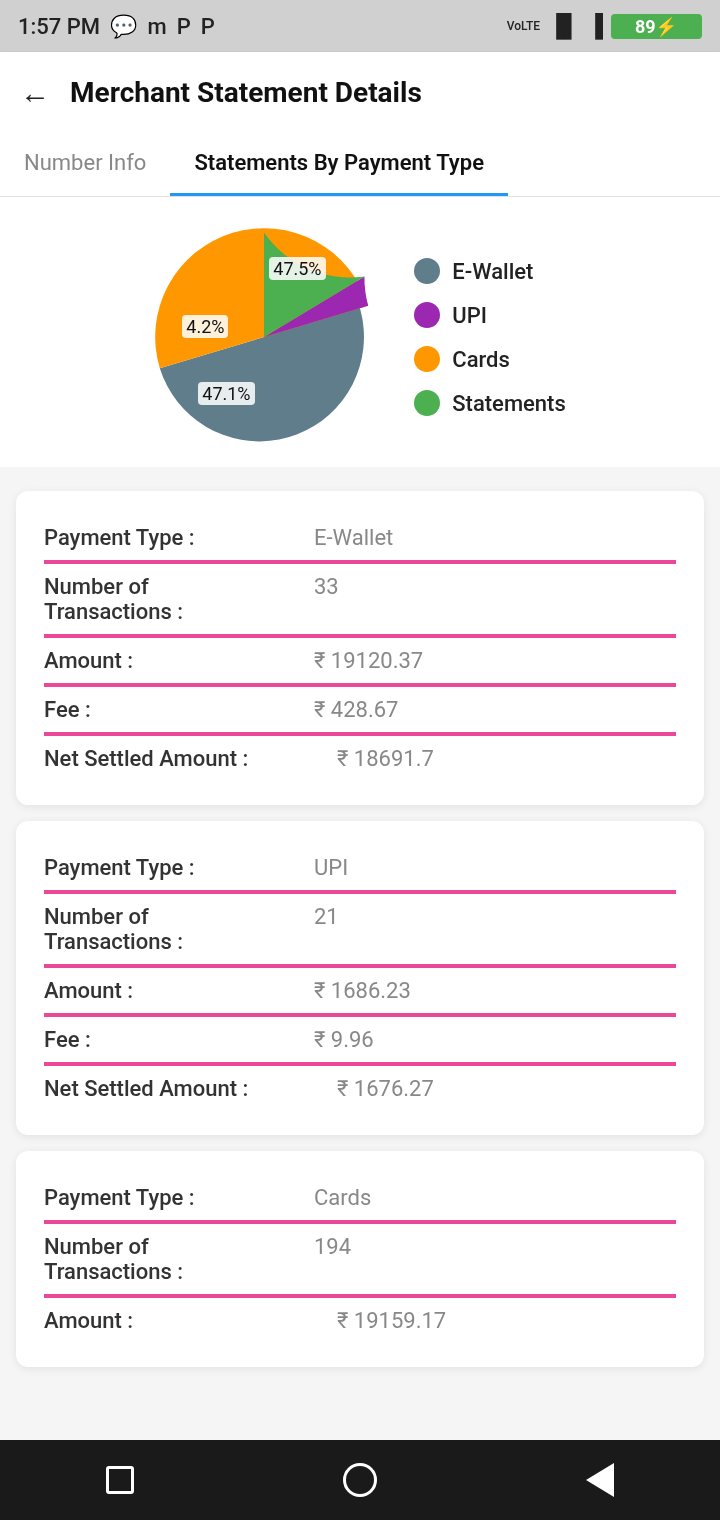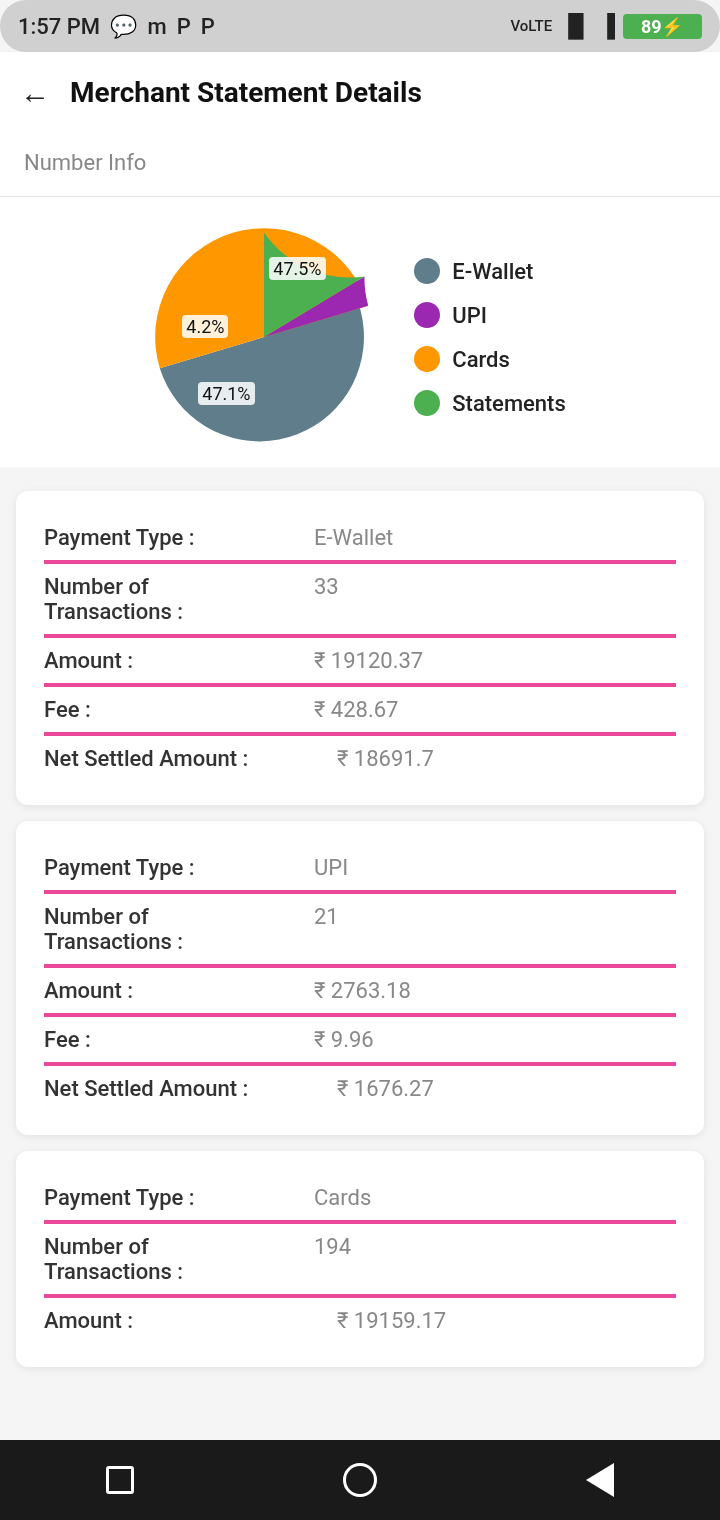--- a/index.html
+++ b/index.html
@@ -15,29 +15,28 @@
     
     .status-bar {
       background: #d0d0d0;
       height: 52px;
       display: flex;
       align-items: center;
       justify-content: space-between;
       padding: 0 18px;
       font-size: 22px;
       font-weight: 500;
-      border-radius: 26px;
     }
     .status-left { display: flex; align-items: center; gap: 10px; }
     .status-right { display: flex; align-items: center; gap: 8px; }
     .battery {
       background: #4caf50;
       color: white;
       border-radius: 4px;
-      padding: 2px 18px;
+      padding: 2px 24px;
       font-size: 18px;
       font-weight: bold;
     }
 
     
     .header {
       background: #fff;
       height: 80px;
       display: flex;
       align-items: center;
@@ -207,38 +206,41 @@
 
 <div class="status-bar">
   <div class="status-left">
     <span>1:57 PM</span>
     <span>💬</span>
     <span>m</span>
     <span>P</span>
     <span>P</span>
   </div>
   <div class="status-right">
-    <span style="font-size:15px;">VoLTE</span>
+    <span style="font-size:12px;">VoLTE</span>
     <span>▐▌</span>
     <span>▐</span>
     <span class="battery">
       <span>89</span>⚡
     </span>
   </div>
 </div>
 
 <div class="header">
   <span class="back-btn">←</span>
   <span class="header-title">Merchant Statement Details</span>
 </div>
 
 <div class="tabs">
   <div class="tab">
     <span>Number Info</span>
   </div>
+  <div class="tab active">
+    <span>Statements By Payment Type</span>
+  </div>
 </div>
 
 <div class="chart-section">
   <div class="pie-container">
     <svg viewBox="0 0 200 200">
 
       <path d="M100,100 L100,5 A95,95 0 1,1 5.27,128.5 Z" fill="#607D8B"></path>
 
       <path d="M100,100 L5.27,128.5 A95,95 0 0,1 194.7,71.5 Z" fill="#FF9800"></path>
 
@@ -303,21 +305,21 @@
       <span class="card-label">Payment Type :</span>
       <span class="card-value">UPI</span>
     </div>
     <div class="card-row">
       <span class="card-label" style="white-space:pre-line;">Number of
 Transactions :</span>
       <span class="card-value">21</span>
     </div>
     <div class="card-row">
       <span class="card-label">Amount :</span>
-      <span class="card-value">₹ 2763.18</span>
+      <span class="card-value">₹ 1686.23</span>
     </div>
     <div class="card-row">
       <span class="card-label">Fee :</span>
       <span class="card-value">₹ 9.96</span>
     </div>
     <div class="card-row">
       <span class="card-label">Net Settled Amount :</span>
       <span class="card-value">₹ 1676.27</span>
     </div>
   </div>

